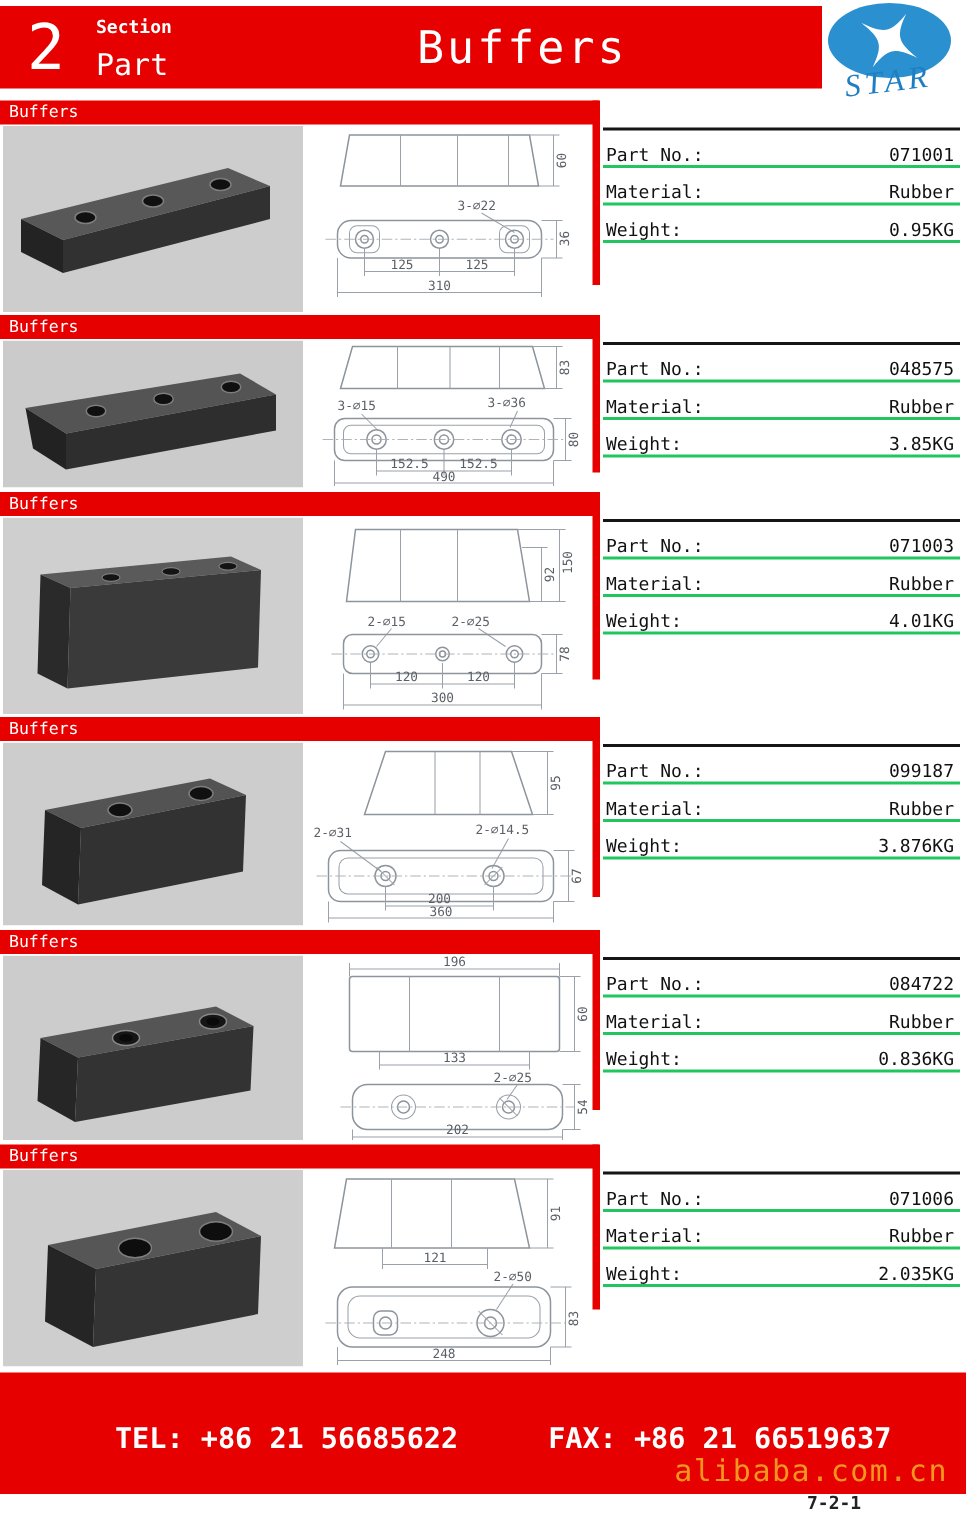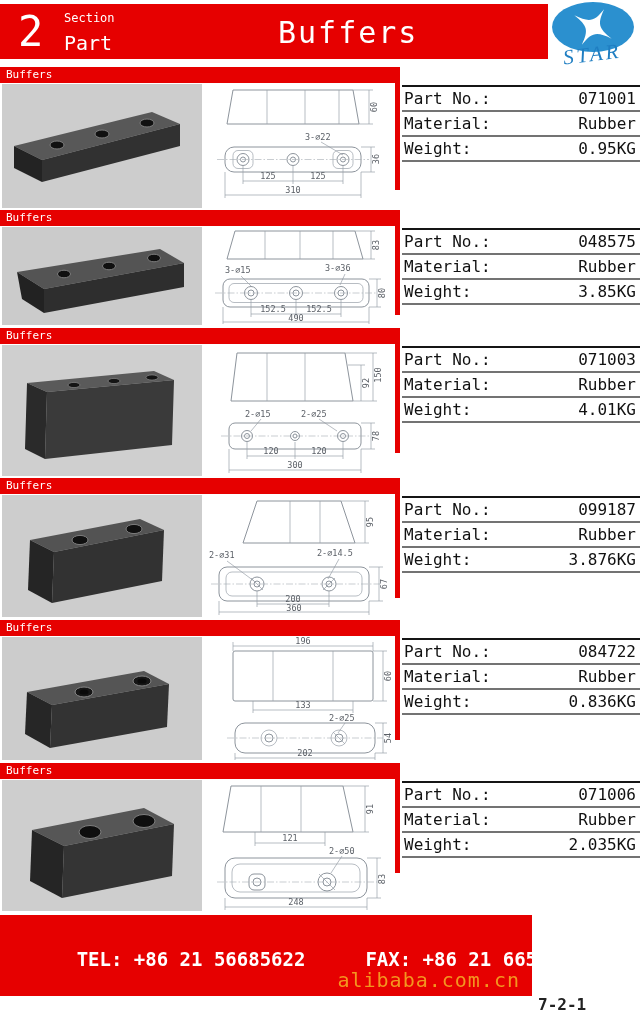--- a/index.html
+++ b/index.html
@@ -2,52 +2,52 @@
 <html><head>
 <meta charset="utf-8">
 <style>
   :root{ --red:#e60000; }
   html,body{margin:0;padding:0;background:#fff;}
   .page{position:relative;width:644px;height:1024px;background:#fff;overflow:hidden;
         font-family:"DejaVu Sans Mono",monospace;}
   
   .hdr{position:absolute;left:0;top:4px;width:548px;height:55px;background:var(--red);}
   .hdr-num{position:absolute;left:18px;top:0px;color:#fff;font-size:42px;line-height:55px;}
-  .hdr-sec1{position:absolute;left:64px;top:7px;color:#fff;font-size:12px;font-weight:normal;}
+  .hdr-sec1{position:absolute;left:64px;top:7px;color:#fff;font-size:12px;font-weight:bold;}
   .hdr-sec2{position:absolute;left:64px;top:27px;color:#fff;font-size:20px;}
   .hdr-title{position:absolute;left:278px;top:11px;color:#fff;font-size:30px;letter-spacing:2px;}
   .logo{position:absolute;left:546px;top:0px;}
   .logo-text{font-family:"Liberation Serif",serif;font-style:italic;font-size:21px;
              letter-spacing:3px;fill:#1f7ec2;}
   
   .banner{position:absolute;left:0;width:399px;height:16px;background:var(--red);
           color:#fff;font-size:11px;line-height:16px;padding-left:6px;box-sizing:border-box;}
   .vstrip{position:absolute;left:395px;width:5px;background:var(--red);}
   
   .photo{position:absolute;left:2px;}
   .draw{position:absolute;left:205px;}
   .spec{position:absolute;left:402px;width:238px;color:#111;}
-  .spec-row{display:flex;justify-content:space-between;align-items:center;height:23px;
-            border-bottom:2px solid #737373;font-size:16px;}
+  .spec-row{display:flex;justify-content:space-between;align-items:flex-end;height:23px;
+            border-bottom:2px solid #22c55e;font-size:12px;}
   .spec-row:first-child{border-top:2px solid #151515;}
   .spec-row .lab{padding-left:2px;}
   .spec-row .val{padding-right:4px;}
   
   .ol{fill:none;stroke:#8d949c;stroke-width:1;}
   .dl{fill:none;stroke:#9aa1a9;stroke-width:0.7;}
   .cl{fill:none;stroke:#a5abb2;stroke-width:0.6;stroke-dasharray:7 2 1.5 2;}
   .dt{font-family:"DejaVu Sans Mono",monospace;font-size:8.5px;fill:#5a5f66;}
   
-  .footer{position:absolute;left:0;top:915px;width:532px;height:81px;background:var(--red);
+  .footer{position:absolute;left:0;top:915px;width:644px;height:81px;background:var(--red);
           color:#fff;font-weight:bold;font-size:19px;box-sizing:border-box;padding:5px 8px;}
   .f-line{line-height:26px;white-space:pre;}
   .f-fax{margin-left:60px;}
   .watermark{position:absolute;right:12px;bottom:4px;color:#f5a623;opacity:.9;
              font-size:20px;font-weight:normal;letter-spacing:1px;}
-  .pageno{position:absolute;left:538px;top:995px;color:#222;font-size:16px;font-weight:bold;}
+  .pageno{position:absolute;left:538px;top:995px;color:#222;font-size:12px;font-weight:bold;}
 </style>
 </head>
 <body>
 
 <div class="page">
 
   <div class="hdr">
     <div class="hdr-num">2</div>
     <div class="hdr-sec1">Section</div>
     <div class="hdr-sec2">Part</div>

